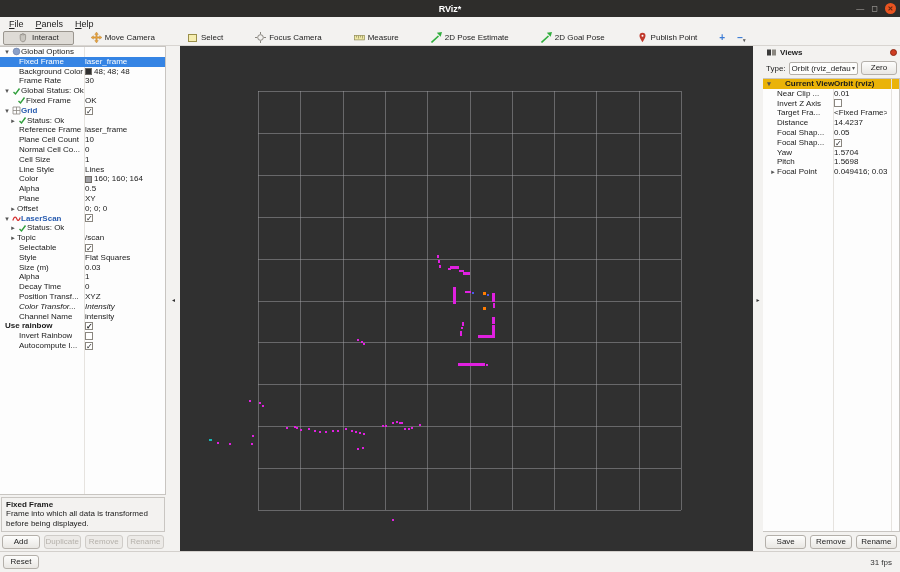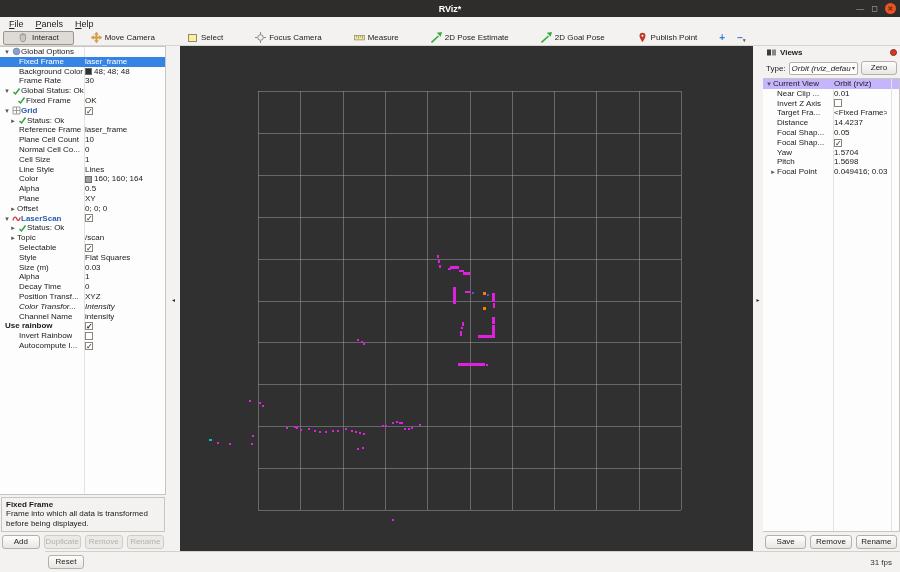--- a/index.html
+++ b/index.html
@@ -56,21 +56,21 @@
   .row { height:9.8px; display:flex; align-items:center; position:relative;
     font-size:8px; line-height:9.8px; color:#1a1a1a; white-space:nowrap; }
   .row .arrow { width:8px; font-size:7px; color:#555; text-align:center; flex:0 0 8px; }
   .row .ticon { width:10px; flex:0 0 10px; display:flex; align-items:center; justify-content:center; }
   .row .lbl { overflow:hidden; }
   .row .val { position:absolute; left:85px; right:12px; display:flex; align-items:center; gap:2px; overflow:hidden; }
   .vrow .val { left:71px; }
   .row.sel { background:#3584e4; }
   .row.sel .lbl, .row.sel .val { color:#ffffff; }
   .row .lbl.blue { color:#2a5db0; font-weight:bold; }
-  .row.vhead { background:#c4b5fd; font-weight:normal; }
+  .row.vhead { background:#eab308; font-weight:bold;gap:12px; }
 
   .cb { width:8px; height:8px; background:#fff; border:1px solid #8a867f;
     font-size:8px; line-height:7px; text-align:center; color:#222; flex:0 0 8px; }
   .swatch { width:7px; height:7px; border:1px solid #6f6b66; flex:0 0 7px; }
 
   .helpbox { margin:2px 2px 0 1px; border:1px solid #c9c6c2; background:#f3f2f0;
     padding:2px 4px; font-size:8px; color:#1a1a1a; }
   .helpbox .htitle { font-weight:bold; }
   .helpbox .hbody { line-height:10px; }
 
@@ -84,27 +84,27 @@
   .viewport { flex:1; position:relative; background:#303030; overflow:hidden; }
   .gline { position:absolute; }
   .pt { position:absolute; }
 
   
   .typerow { display:flex; align-items:center; gap:3px; padding:2px 3px 3px 3px; }
   .typerow .tlabel { font-size:8px; color:#222; }
   .combo { flex:1; height:13px; border:1px solid #b4b0aa; border-radius:2px; background:#fdfdfc;
     font-size:8px; line-height:11px; padding:0 2px; color:#222; overflow:hidden; white-space:nowrap;
     display:flex; align-items:center; }
-  .combo .ctext { flex:1; overflow:hidden;font-style:italic; }
+  .combo .ctext { flex:1; overflow:hidden; }
   .combo .carr { font-size:6px; color:#555; }
   .zero-btn { width:36px; flex:none; }
 
   
   .statusbar { height:21px; background:#f3f2f0; border-top:1px solid #d3d0cc;
-    display:flex; align-items:center; justify-content:space-between; padding:0 8px 0 3px;margin-left:45px; }
+    display:flex; align-items:center; justify-content:space-between; padding:0 8px 0 3px; }
   .reset-btn { width:36px; flex:none; }
   .fps { font-size:8px; color:#333; }
 </style>
 </head>
 <body>
 
 <div class="titlebar">
   <span class="title">RViz*</span>
   <div class="win-controls">
     <span class="win-glyph">—</span>

